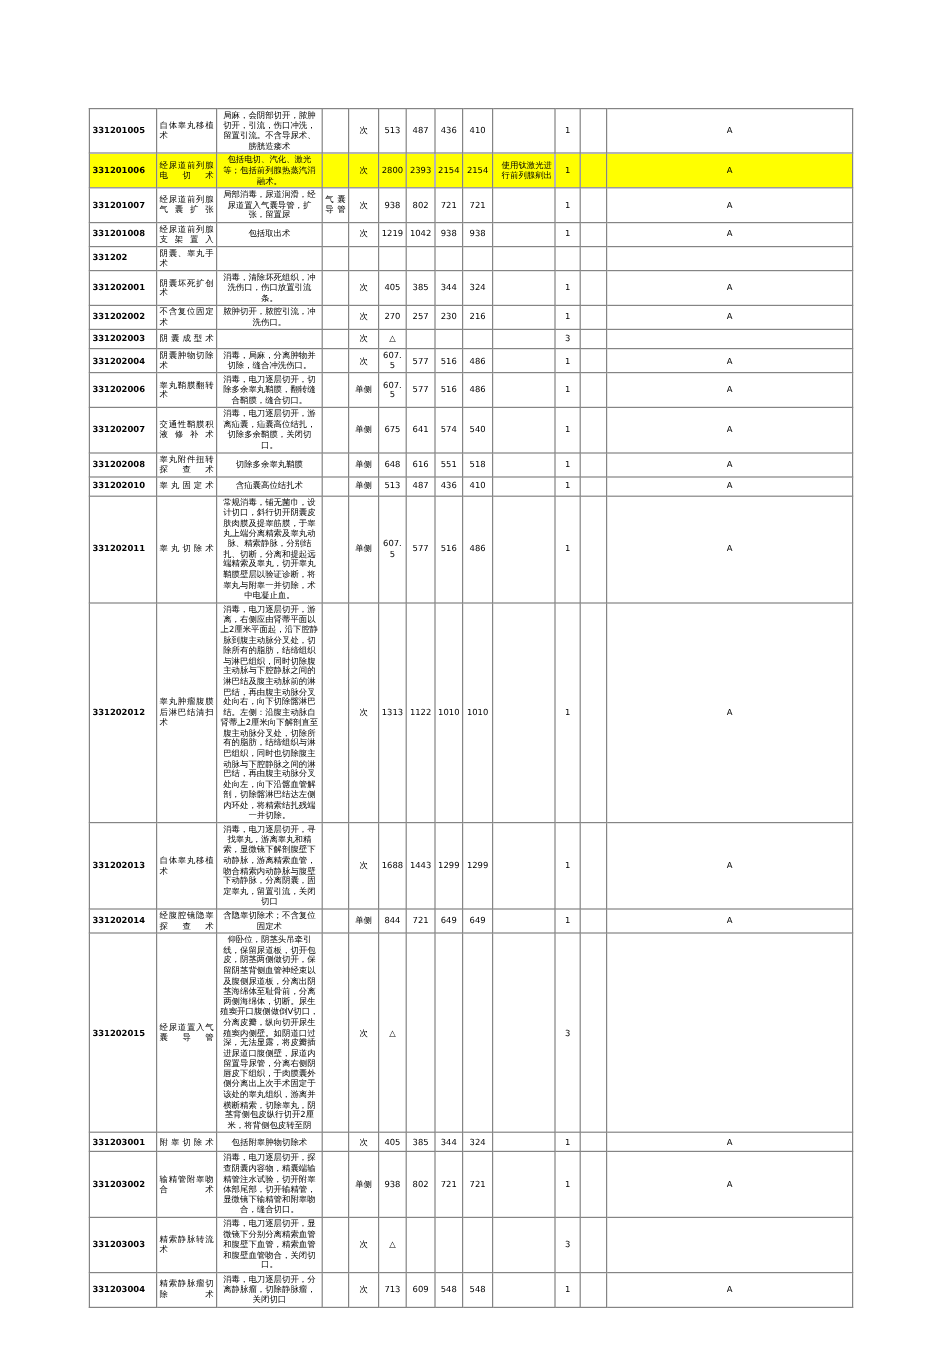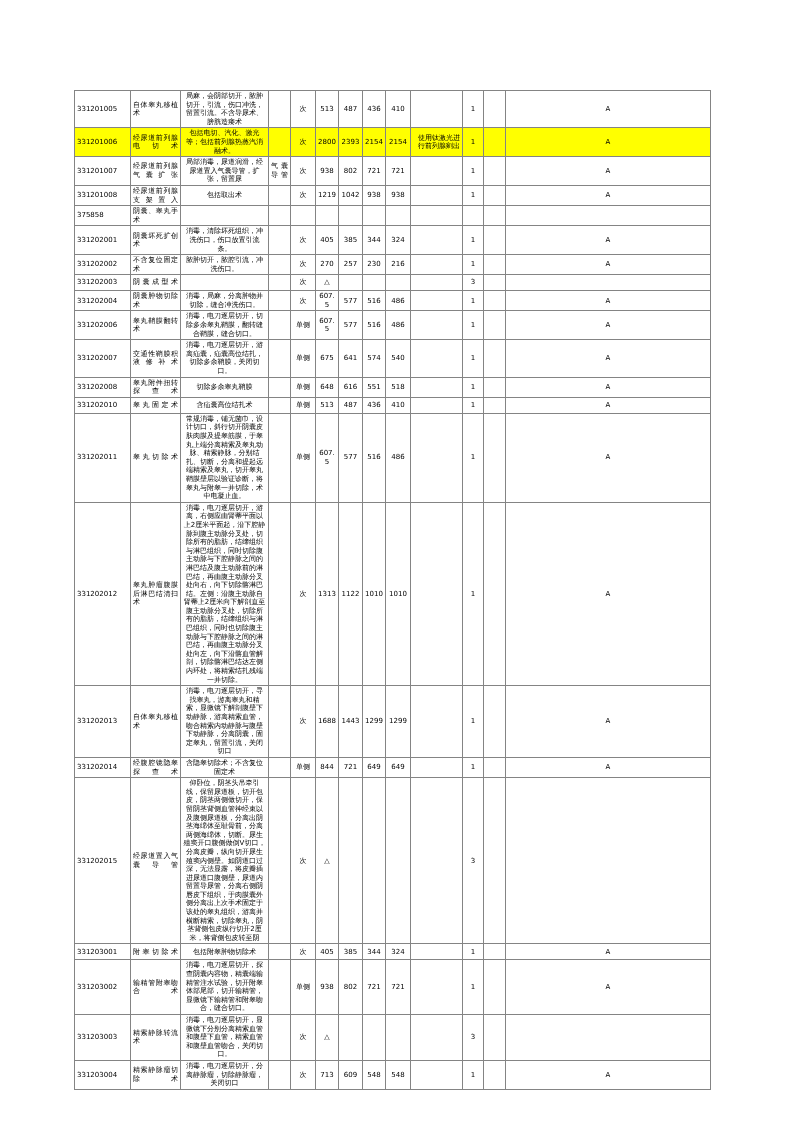--- a/index.html
+++ b/index.html
@@ -12,21 +12,21 @@
   }
   table.price td{
     border:1px solid #848484;
     padding:1px 2px;
     vertical-align:middle;
     overflow:hidden;
     line-height:8.6px;
     height:13px;
     word-break:break-all;
   }
-  td.c-code{text-align:left;white-space:nowrap;font-size:7px;}
+  td.c-code{text-align:left;white-space:nowrap;font-size:7px;font-weight:bold;}
   td.c-name{text-align:justify;text-align-last:justify;}
   td.c-desc{text-align:center;}
   td.c-extra{text-align:justify;text-align-last:justify;}
   td.c-unit,td.c-p,td.c-qty,td.c-grade{text-align:center;}
   td.c-note{text-align:right;}
   tr.hl td{background:#ffff00;}
 </style>
 </head>
 <body>
 
@@ -102,21 +102,21 @@
     <td class="c-p">1219</td>
     <td class="c-p">1042</td>
     <td class="c-p">938</td>
     <td class="c-p">938</td>
     <td class="c-note"></td>
     <td class="c-qty">1</td>
     <td class="c-p"></td>
     <td class="c-grade">A</td>
   </tr>
         <tr>
-    <td class="c-code">375858</td>
+    <td class="c-code">331202</td>
     <td class="c-name">阴囊、睾丸手术</td>
     <td class="c-desc"></td>
     <td class="c-extra"></td>
     <td class="c-unit"></td>
     <td class="c-p"></td>
     <td class="c-p"></td>
     <td class="c-p"></td>
     <td class="c-p"></td>
     <td class="c-note"></td>
     <td class="c-qty"></td>

